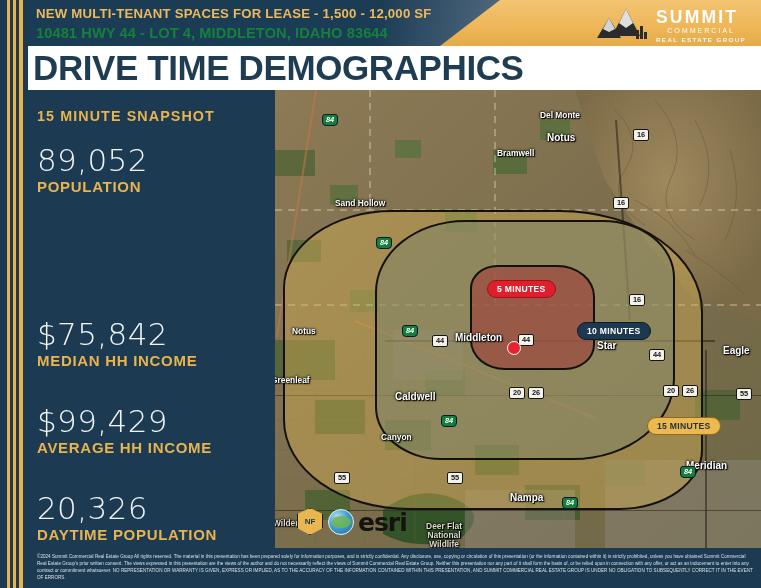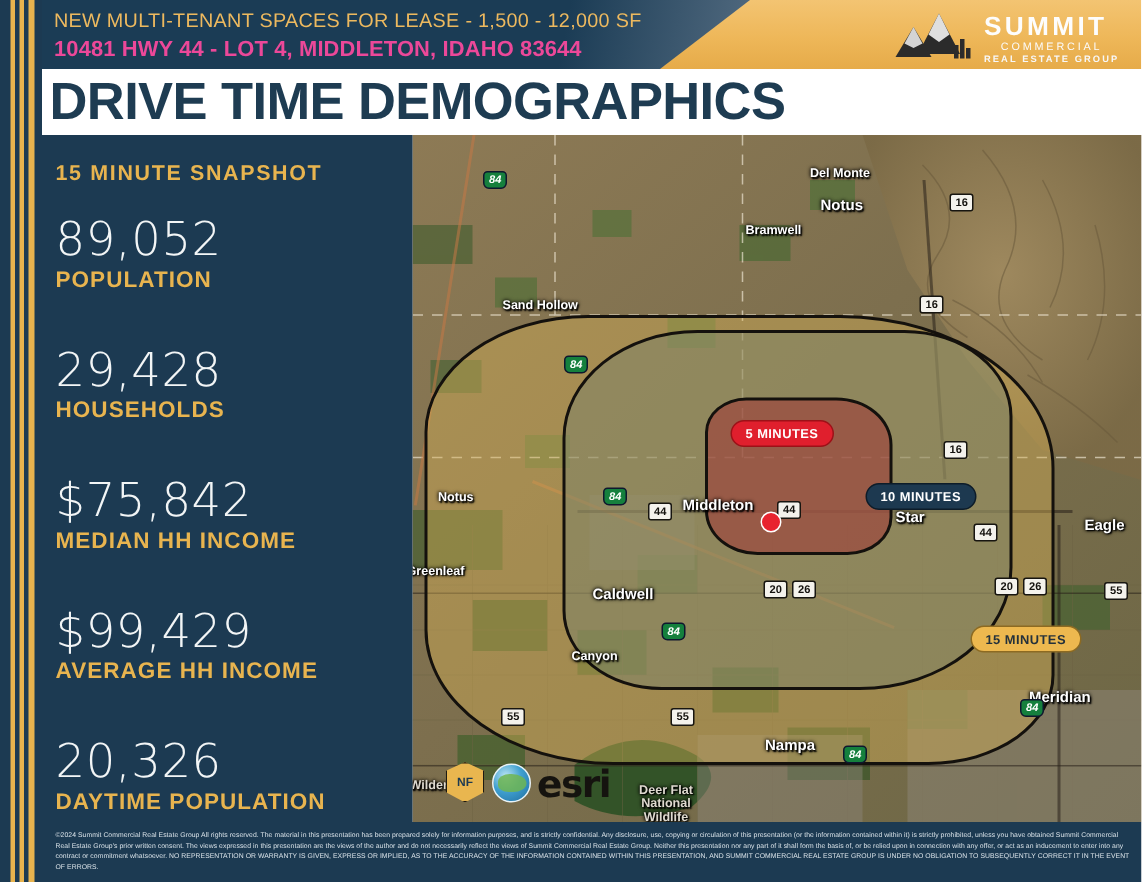--- a/index.html
+++ b/index.html
@@ -19,22 +19,22 @@
 
   
   #header { position:absolute; left:0; top:0; width:761px; height:46px; z-index:30; overflow:hidden; }
   #header-navy { position:absolute; left:0; top:0; width:520px; height:46px;
                  background:linear-gradient(100deg,#1b3c55 0%,#1b3c55 72%,#5a7186 100%);
                  clip-path: polygon(0 0, 520px 0, 460px 46px, 0 46px); }
   #header-gold { position:absolute; left:430px; top:0; width:331px; height:46px;
                  background:linear-gradient(180deg,#f3c472 0%,#eeb759 55%,#e6ab49 100%);
                  clip-path: polygon(70px 0, 331px 0, 331px 46px, 10px 46px); }
   #header-text { position:absolute; left:36px; top:4px; z-index:3; }
-  #hdr-line1 { color:#edb95f; font-size:13.2px; font-weight:normal; letter-spacing:.2px; line-height:19px; white-space:nowrap; }
-  #hdr-line2 { color:#ec4899; font-size:14.6px; font-weight:bold; letter-spacing:.1px; line-height:20px; white-space:nowrap; }
+  #hdr-line1 { color:#edb95f; font-size:13.2px; font-weight:bold; letter-spacing:.2px; line-height:19px; white-space:nowrap; }
+  #hdr-line2 { color:#15803d; font-size:14.6px; font-weight:bold; letter-spacing:.1px; line-height:20px; white-space:nowrap; }
 
   
   #logo { position:absolute; left:596px; top:2px; width:160px; height:42px; z-index:4; display:flex; align-items:flex-end; }
   #logo-mark { width:58px; height:38px; flex:0 0 58px; }
   #logo-words { margin-left:2px; color:#ffffff; }
   #logo-name { font-size:17.5px; font-weight:bold; letter-spacing:2.2px; line-height:18px; color:#fdfdfd; }
   #logo-sub1 { font-size:7.2px; font-weight:normal; letter-spacing:1.9px; line-height:9px; color:#fbfbfb; text-align:center; }
   #logo-sub2 { font-size:6.2px; font-weight:bold; letter-spacing:1.4px; line-height:9px; color:#f7f7f7; text-align:center; }
 
   
@@ -150,24 +150,20 @@
   <div class="stripe s2"></div>
   <div class="stripe s3"></div>
 </div>
 
 <div id="stats-panel">
   <div id="snapshot-label">15 MINUTE SNAPSHOT</div>
 
   <div class="stat" id="stat-0">
     <div class="stat-value">89,052</div>
     <div class="stat-label">POPULATION</div>
-  </div>
-  <div class="stat" id="stat-1">
-    <div class="stat-value">29,428</div>
-    <div class="stat-label">HOUSEHOLDS</div>
   </div>
   <div class="stat" id="stat-2">
     <div class="stat-value">$75,842</div>
     <div class="stat-label">MEDIAN HH INCOME</div>
   </div>
   <div class="stat" id="stat-3">
     <div class="stat-value">$99,429</div>
     <div class="stat-label">AVERAGE HH INCOME</div>
   </div>
   <div class="stat" id="stat-4">

